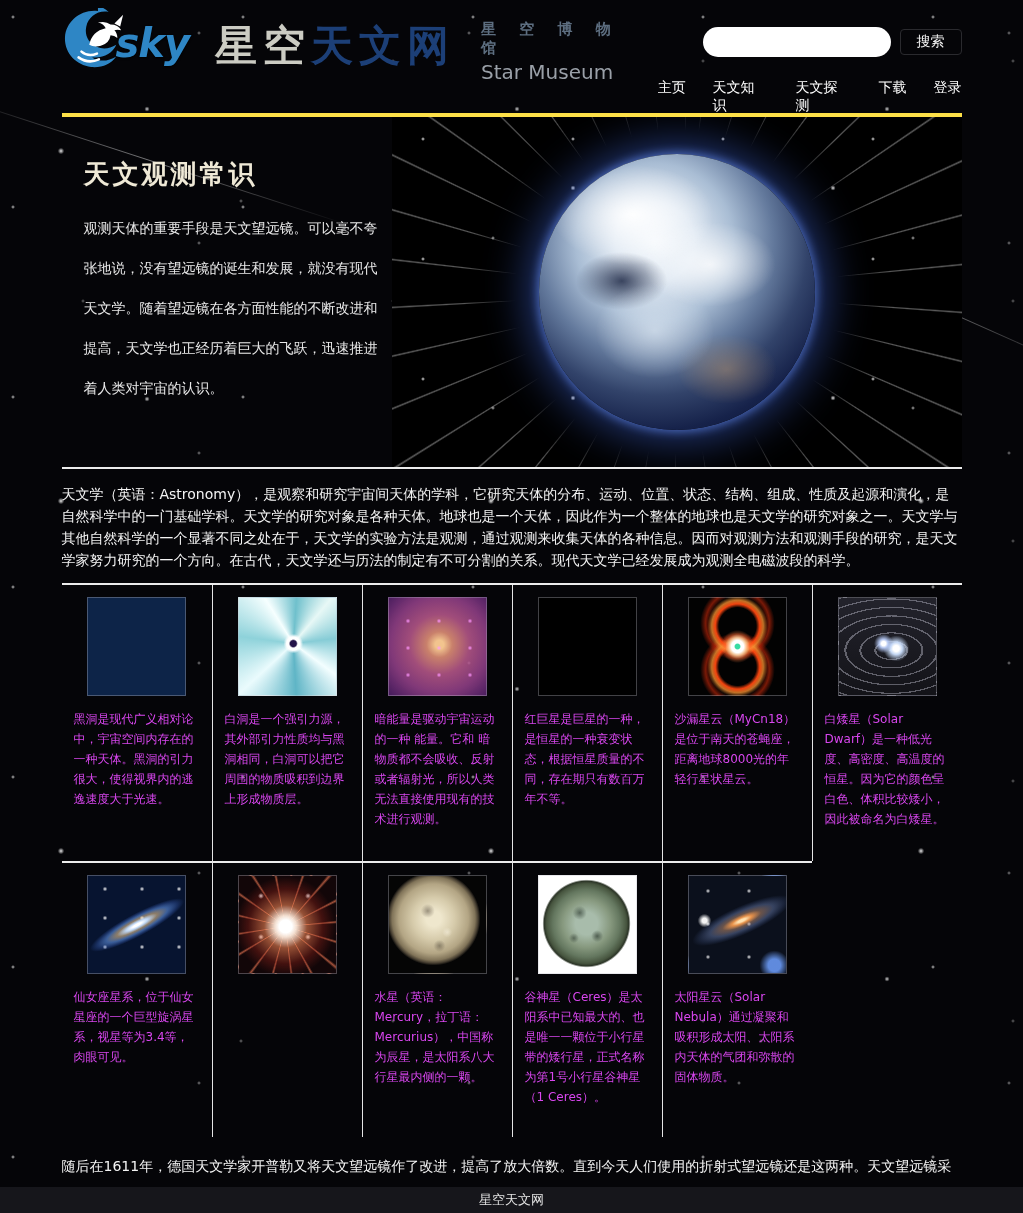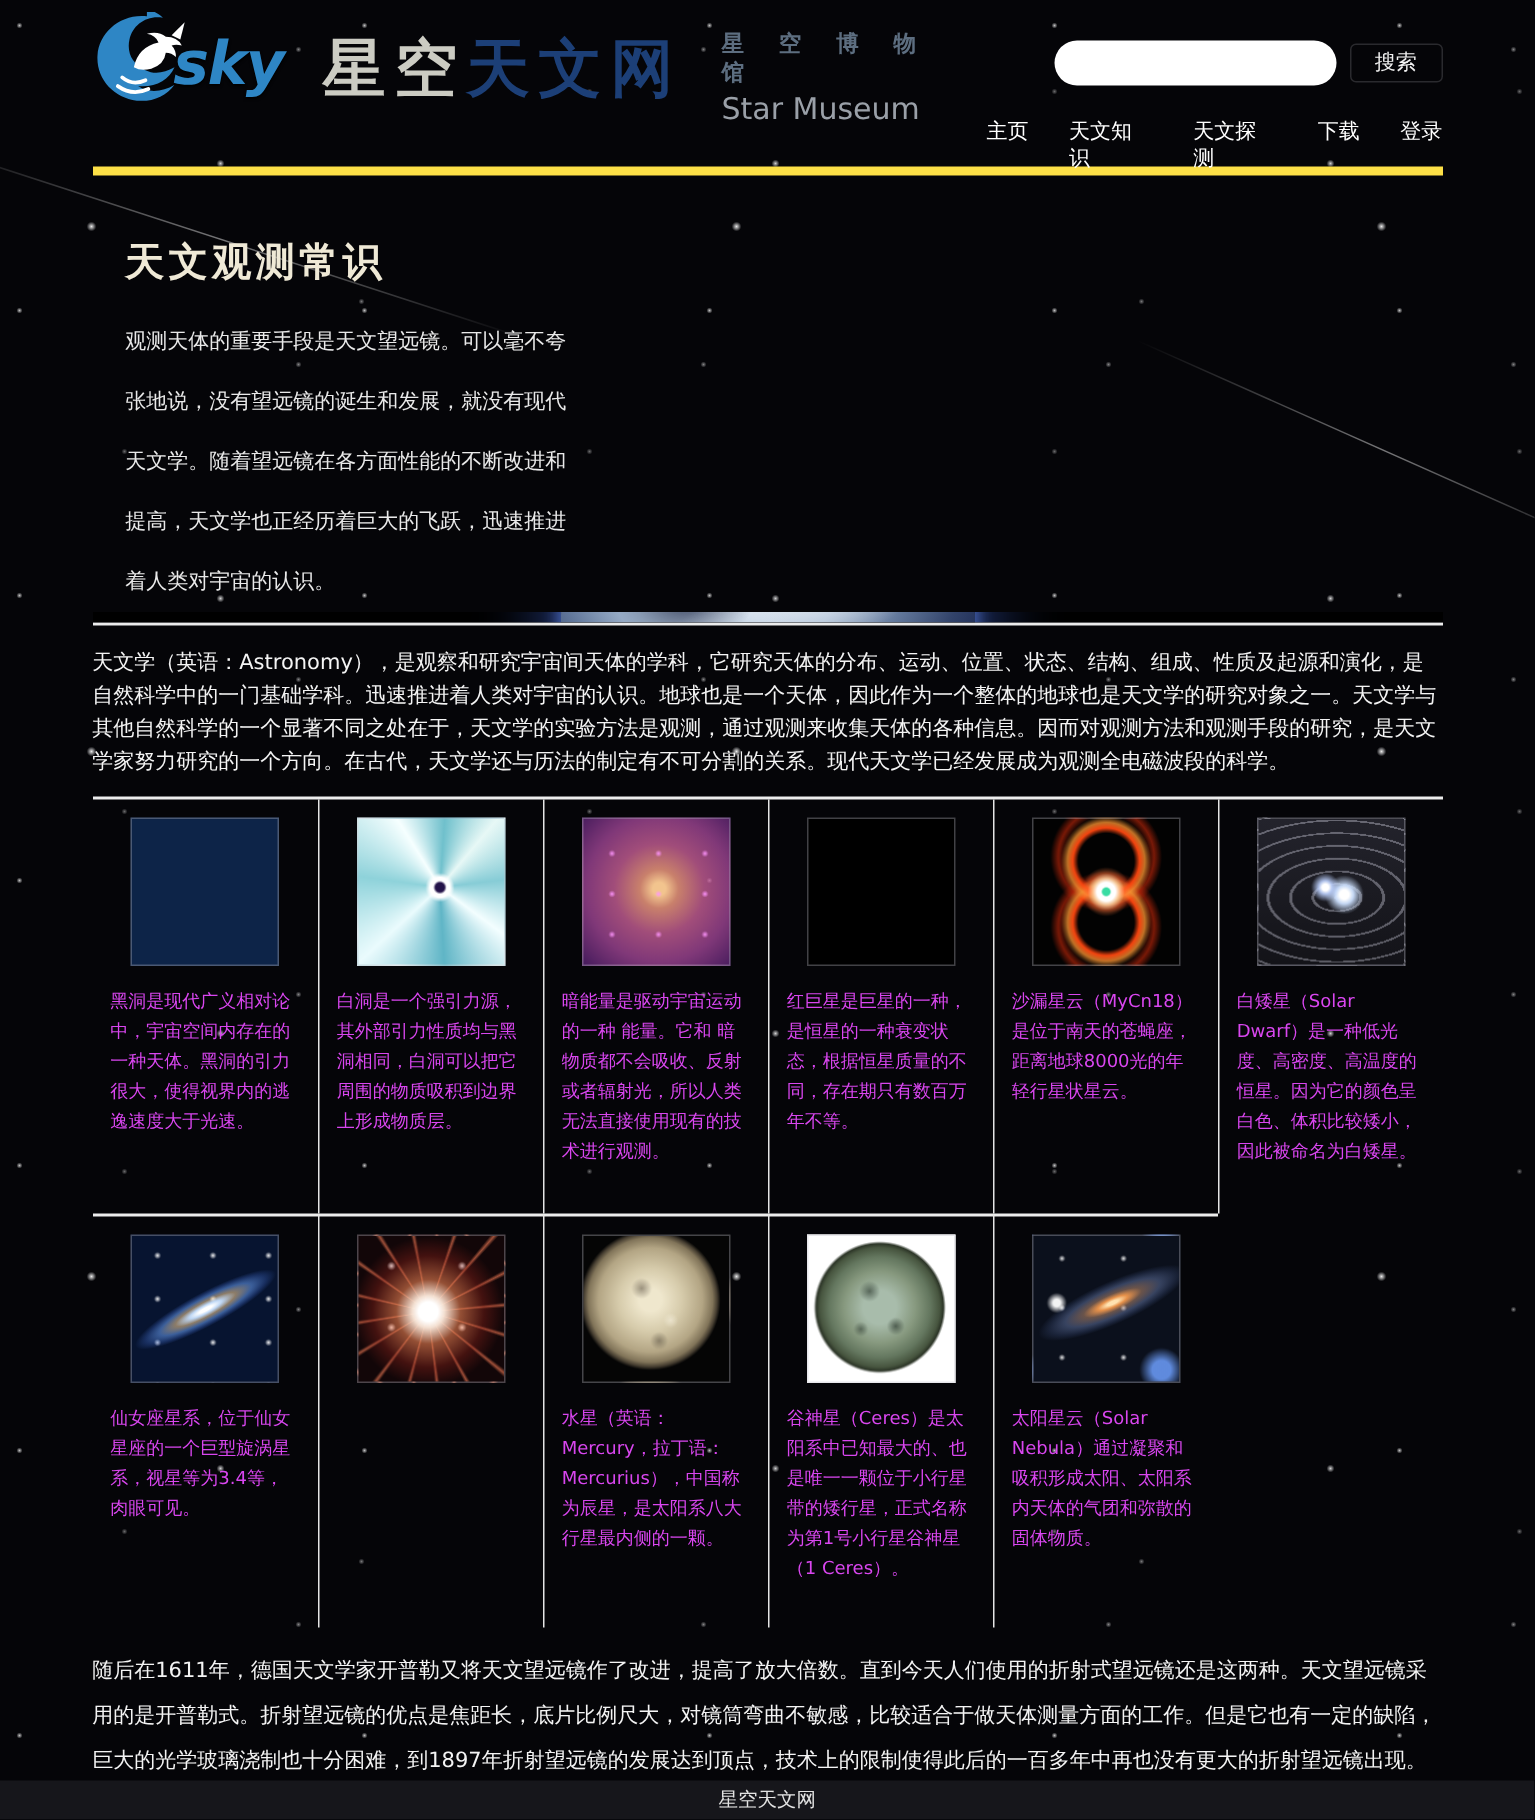--- a/index.html
+++ b/index.html
@@ -24,21 +24,21 @@
     background-size: 230px 190px, 310px 240px, 370px 290px, 270px 210px, 430px 350px, 520px 420px;
   }
   .streak { position:absolute; z-index:0; height:1px; pointer-events:none;
     background:linear-gradient(90deg, transparent, rgba(255,255,255,.45), transparent); }
   .streak-a { width:420px; top:160px; left:-60px; transform:rotate(18deg); }
   .streak-b { width:360px; top:300px; right:-80px; transform:rotate(24deg); }
 
   .page { position:relative; z-index:1; width:900px; margin:0 auto; }
 
   
-  header { height:117px; border-bottom:6px solid #fde047; display:flex; justify-content:space-between; }
+  header { height:117px; border-bottom:4px solid #fde047; display:flex; justify-content:space-between; }
   .brand { display:flex; align-items:flex-start; padding-top:8px; cursor:pointer; }
   .logo-icon { width:68px; height:62px; flex:0 0 auto; }
   .logo-sky { font-size:40px; font-weight:bold; font-style:italic; color:#2e86c5; margin-left:-14px; margin-top:12px; letter-spacing:-1px; text-shadow:0 1px 2px #000; }
   .wordmark { margin:10px 0 0 26px; font-size:42px; font-weight:bold; letter-spacing:6px; white-space:nowrap; }
   .wordmark .light { color:#ccccc3;text-align:center; }
   .wordmark .dark  { color:#1c3f77; }
   .museum { margin:12px 0 0 26px; }
   .museum-cn { font-size:15px; letter-spacing:9px; color:#5d6e80; font-weight:bold; }
   .museum-en { font-size:20px; color:#9aa0a8; margin-top:2px; }
   .header-right { display:flex; flex-direction:column; align-items:flex-end; padding-top:27px; }
@@ -49,21 +49,21 @@
   }
   .search-btn {
     background:transparent; border:1px solid #2a2a2e; border-radius:4px; color:#f2f2f2;
     font-size:14px; margin-left:9px; padding:3px 16px; cursor:pointer;
     font-family:inherit;
   }
   .nav-row { display:flex; gap:27px; margin-top:22px; }
   .nav-row a { color:#fff; text-decoration:none; font-size:14px; cursor:pointer; }
 
   
-  .hero { height:300px; border-bottom:2px solid #ececec; display:flex; overflow:hidden;flex-direction:column; }
+  .hero { height:352px; border-bottom:2px solid #ececec; display:flex; overflow:hidden; }
   .hero-text { width:330px; flex:0 0 auto; padding:26px 10px 0 22px; }
   .hero-title { font-size:26px; font-weight:bold; letter-spacing:3px; color:#efe9d6; margin-top:14px; }
   .hero-para { font-size:14px; line-height:40px; color:#e9e9e9; margin-top:16px; }
   .hero-visual { position:relative; flex:1; background:#000; overflow:hidden; }
   .hero-visual .rays {
     position:absolute; left:-30%; top:-60%; width:160%; height:220%;
     background:repeating-conic-gradient(from 3deg at 50% 50%,
       transparent 0deg 4.4deg, rgba(255,255,255,.55) 4.7deg, transparent 5deg 9.6deg);
     -webkit-mask:radial-gradient(circle at 50% 50%, transparent 0 160px, #000 215px);
             mask:radial-gradient(circle at 50% 50%, transparent 0 160px, #000 215px);
@@ -229,21 +229,21 @@
       <h1 class="hero-title">天文观测常识</h1>
       <p class="hero-para">观测天体的重要手段是天文望远镜。可以毫不夸张地说，没有望远镜的诞生和发展，就没有现代天文学。随着望远镜在各方面性能的不断改进和提高，天文学也正经历着巨大的飞跃，迅速推进着人类对宇宙的认识。</p>
     </div>
     <div class="hero-visual">
       <div class="rays"></div>
       <div class="spark"></div>
       <div class="earth"></div>
     </div>
   </section>
 
-  <p class="intro">天文学（英语：Astronomy），是观察和研究宇宙间天体的学科，它研究天体的分布、运动、位置、状态、结构、组成、性质及起源和演化，是自然科学中的一门基础学科。迅速推进着人类对宇宙的认识。地球也是一个天体，因此作为一个整体的地球也是天文学的研究对象之一。天文学与其他自然科学的一个显著不同之处在于，天文学的实验方法是观测，通过观测来收集天体的各种信息。因而对观测方法和观测手段的研究，是天文学家努力研究的一个方向。在古代，天文学还与历法的制定有不可分割的关系。现代天文学已经发展成为观测全电磁波段的科学。</p>
+  <p class="intro">天文学（英语：Astronomy），是观察和研究宇宙间天体的学科，它研究天体的分布、运动、位置、状态、结构、组成、性质及起源和演化，是自然科学中的一门基础学科。天文学的研究对象是各种天体。地球也是一个天体，因此作为一个整体的地球也是天文学的研究对象之一。天文学与其他自然科学的一个显著不同之处在于，天文学的实验方法是观测，通过观测来收集天体的各种信息。因而对观测方法和观测手段的研究，是天文学家努力研究的一个方向。在古代，天文学还与历法的制定有不可分割的关系。现代天文学已经发展成为观测全电磁波段的科学。</p>
 
   <ul class="cards">
     <li class="card">
       <div class="card-img img-black-hole"></div>
       <p class="card-text">黑洞是现代广义相对论中，宇宙空间内存在的一种天体。黑洞的引力很大，使得视界内的逃逸速度大于光速。</p>
     </li>
     <li class="card">
       <div class="card-img img-white-hole"></div>
       <p class="card-text">白洞是一个强引力源，其外部引力性质均与黑洞相同，白洞可以把它周围的物质吸积到边界上形成物质层。</p>
     </li>

